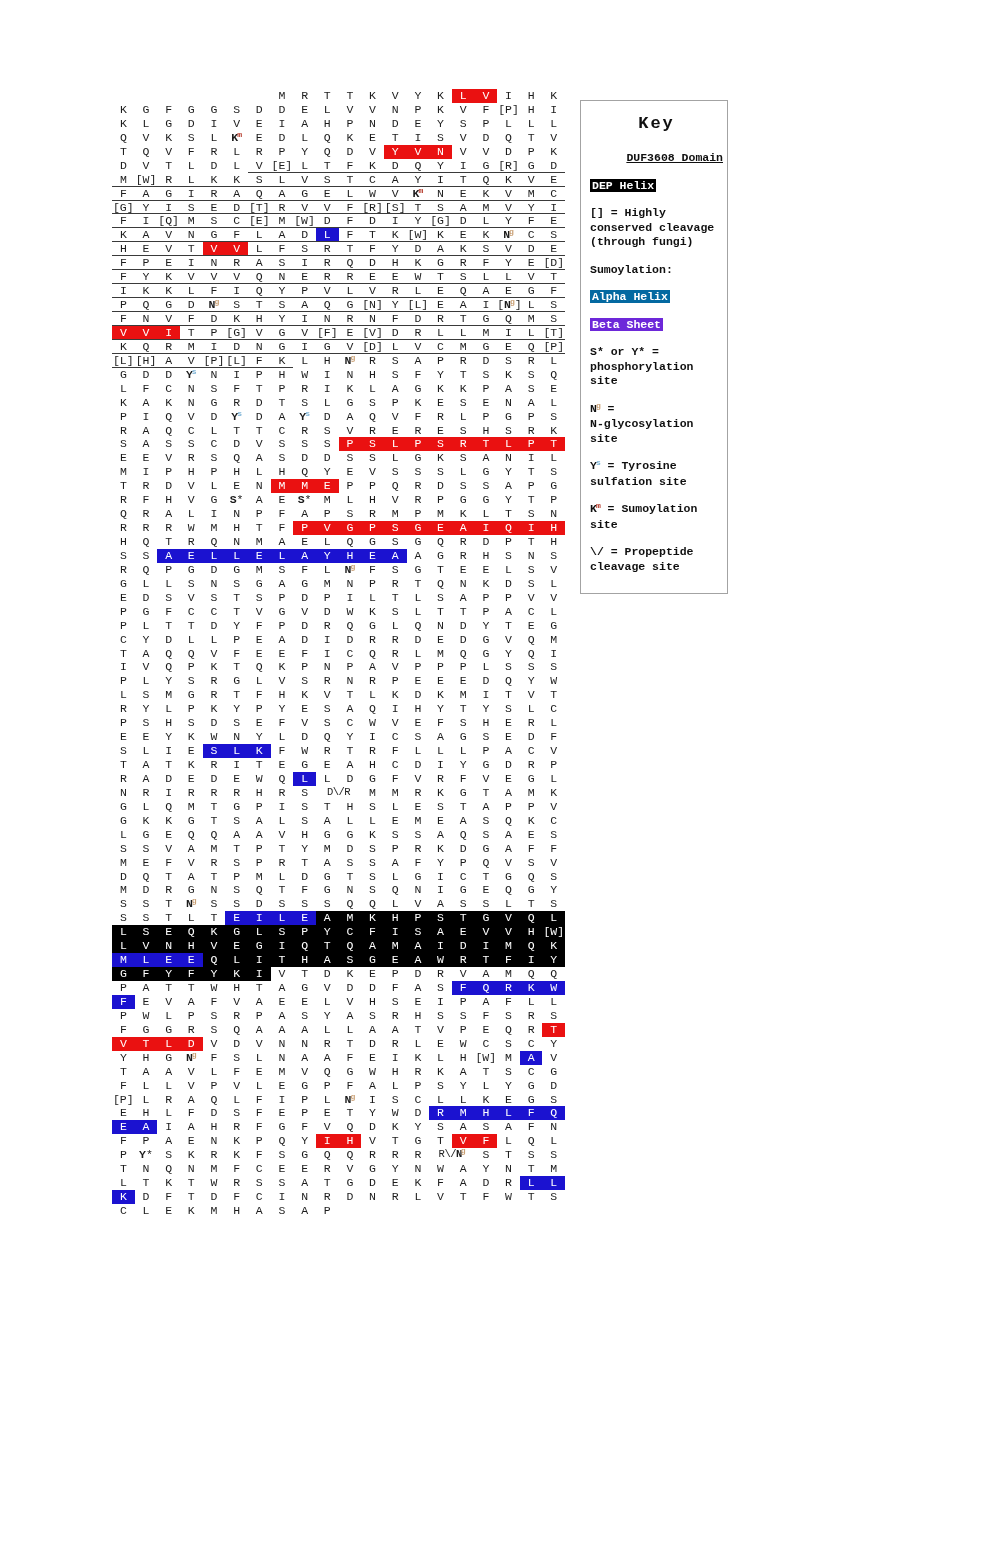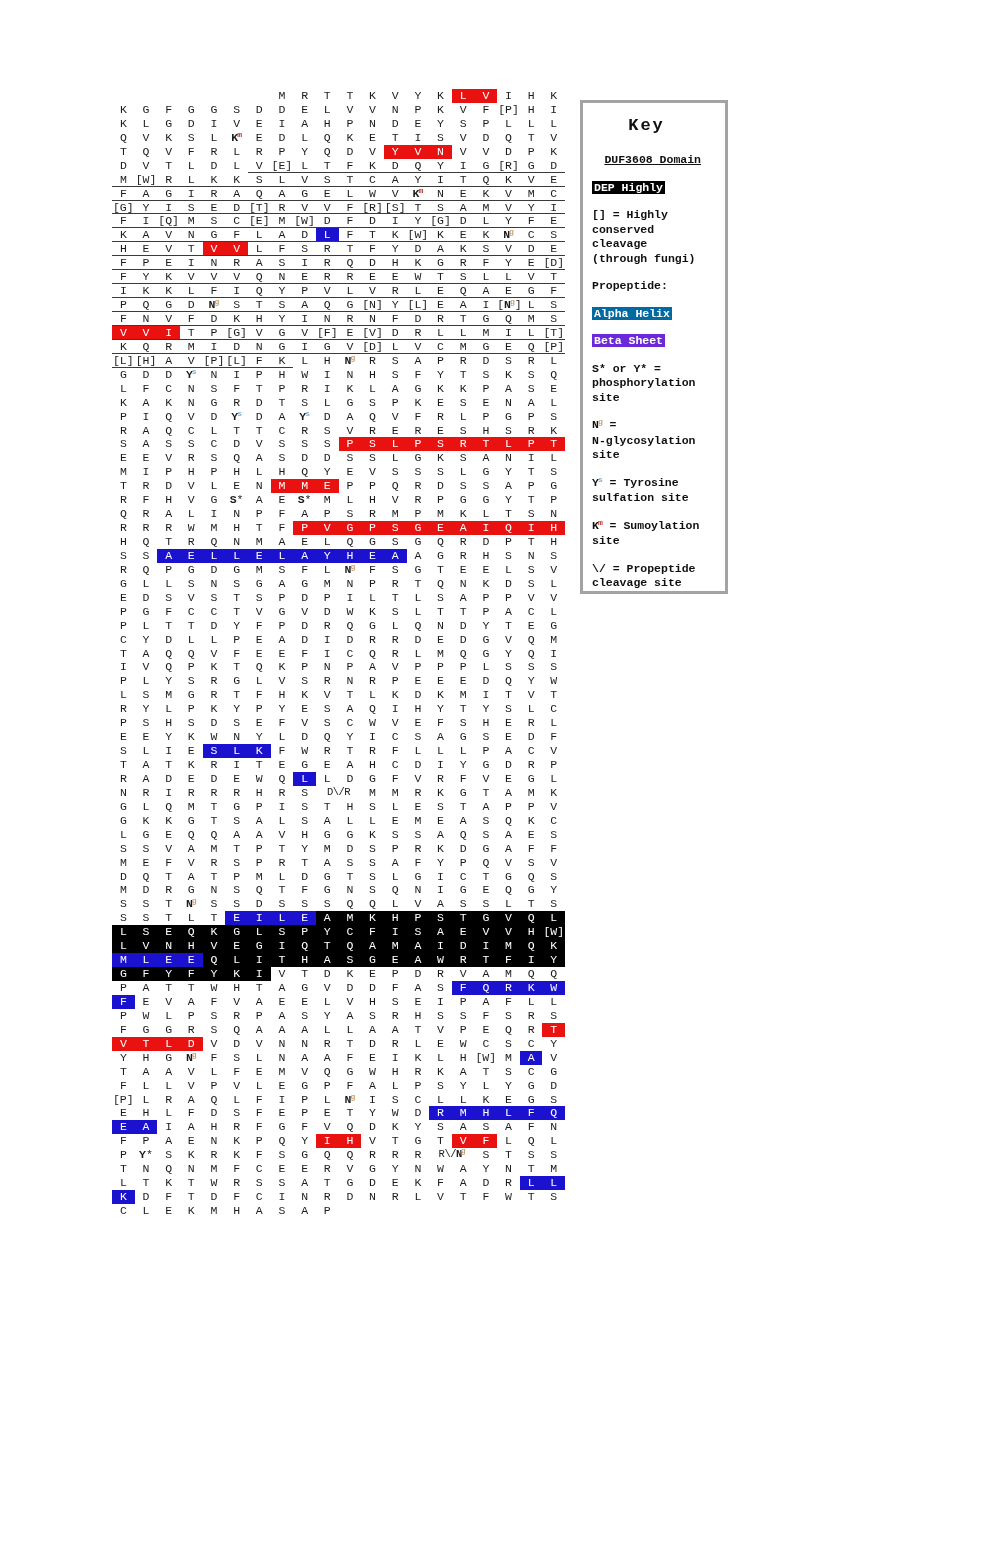--- a/index.html
+++ b/index.html
@@ -15,22 +15,22 @@
   .cell.u{border-bottom:1.3px solid #3a3a3a;}
   .cell.bg-red{background:#ea1111;color:#fff;}
   .cell.bg-blue{background:#1b12d0;color:#fff;}
   .cell.bg-dep{background:#000;color:#fff;}
   .cell b{font-weight:bold;}
   .sup{font-size:8px;position:relative;top:-4px;margin-left:-1px;font-weight:bold;}
   .s-g{color:#c9a075;}
   .s-s{color:#7cb3d6;}
   .s-m{color:#b23424;}
   
-  .key{position:absolute;left:580px;top:100px;width:148px;height:494px;border:3px solid #a3a3a3;
-       box-sizing:border-box;padding:11px 24px 0 9px;background:#fff;color:#101010;
+  .key{position:absolute;left:580px;top:100px;width:148px;height:494px;border:1px solid #a3a3a3;
+       box-sizing:border-box;padding:11px 4px 0 9px;background:#fff;color:#101010;
        font-family:"Liberation Mono",monospace;font-weight:bold;}
   .key-title{text-align:center;font-size:17px;margin:2px 0 18px 0;letter-spacing:2px;}
   .key-item{font-size:11.5px;line-height:14.5px;margin-bottom:13px;white-space:pre-line;}
   .key-duf{text-decoration:underline;text-align:right;}
   .chip{color:#fff;padding:0 2px;}
   .chip-dep{background:#000;}
   .chip-alpha{background:#0369a1;}
   .chip-beta{background:#6d28d9;}
 </style>
 </head>
@@ -1807,25 +1807,25 @@
         <div class="cell">A</div>
         <div class="cell">S</div>
         <div class="cell">A</div>
         <div class="cell">P</div>
       </div>
     </div>
 
   <div class="key">
     <div class="key-title">Key</div>
     <div class="key-item key-duf">DUF3608 Domain</div>
-    <div class="key-item"><span class="chip chip-dep">DEP Highly</span></div>
+    <div class="key-item"><span class="chip chip-dep">DEP Helix</span></div>
     <div class="key-item">[] = Highly
 conserved cleavage
 (through fungi)</div>
-    <div class="key-item">Propeptide:</div>
+    <div class="key-item">Sumoylation:</div>
     <div class="key-item"><span class="chip chip-alpha">Alpha Helix</span></div>
     <div class="key-item"><span class="chip chip-beta">Beta Sheet</span></div>
     <div class="key-item">S* or Y* =
 phosphorylation
 site</div>
     <div class="key-item"><b>N</b><span class="sup s-g">g</span> =
 N-glycosylation
 site</div>
     <div class="key-item"><b>Y</b><span class="sup s-s">s</span> = Tyrosine
 sulfation site</div>

